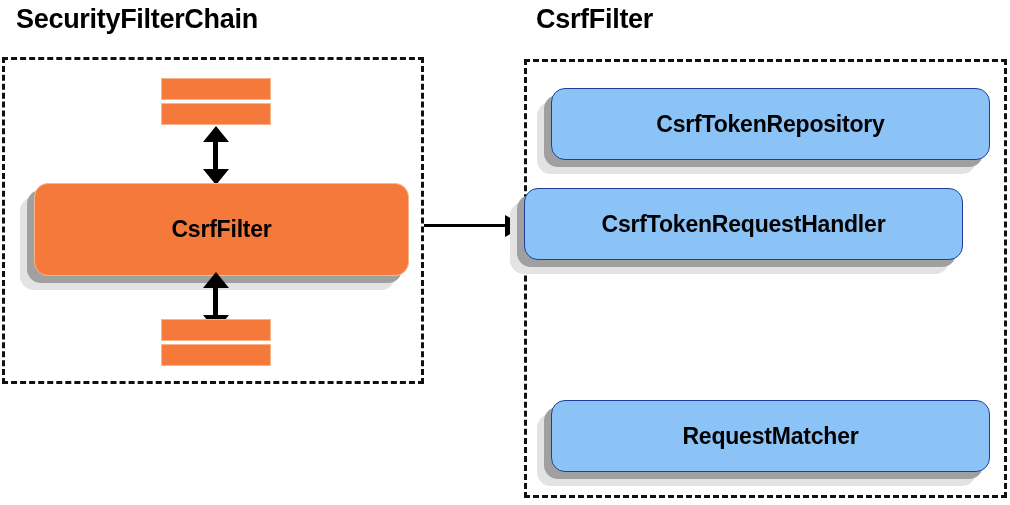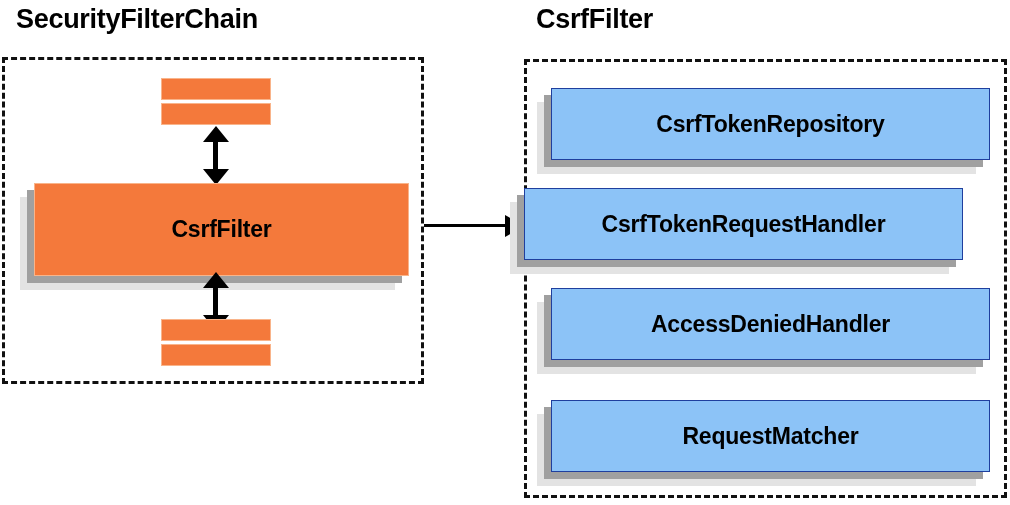--- a/index.html
+++ b/index.html
@@ -43,20 +43,21 @@
 
   
   .stack {
     position: absolute;
   }
   .stack .layer-back,
   .stack .layer-mid,
   .stack .layer-front {
     position: absolute;
     box-sizing: border-box;
+    border-radius: 14px;
   }
   .stack .layer-back {
     left: 0; top: 14px;
     width: calc(100% - 14px);
     height: calc(100% - 14px);
     background: #e3e3e3;
   }
   .stack .layer-mid {
     left: 7px; top: 7px;
     width: calc(100% - 14px);
@@ -194,25 +195,20 @@
     <div class="layer-mid"></div>
     <div class="layer-front">CsrfTokenRepository</div>
   </div>
 
   <div class="stack blue" style="left:510px; top:188px; width:453px; height:86px;">
     <div class="layer-back"></div>
     <div class="layer-mid"></div>
     <div class="layer-front">CsrfTokenRequestHandler</div>
   </div>
 
-  <div class="stack blue" style="left:537px; top:288px; width:453px; height:86px;">
-    <div class="layer-back"></div>
-    <div class="layer-mid"></div>
-    <div class="layer-front">AccessDeniedHandler</div>
-  </div>
 
   <div class="stack blue" style="left:537px; top:400px; width:453px; height:86px;">
     <div class="layer-back"></div>
     <div class="layer-mid"></div>
     <div class="layer-front">RequestMatcher</div>
   </div>
 
 </div>
 
 </body></html>

